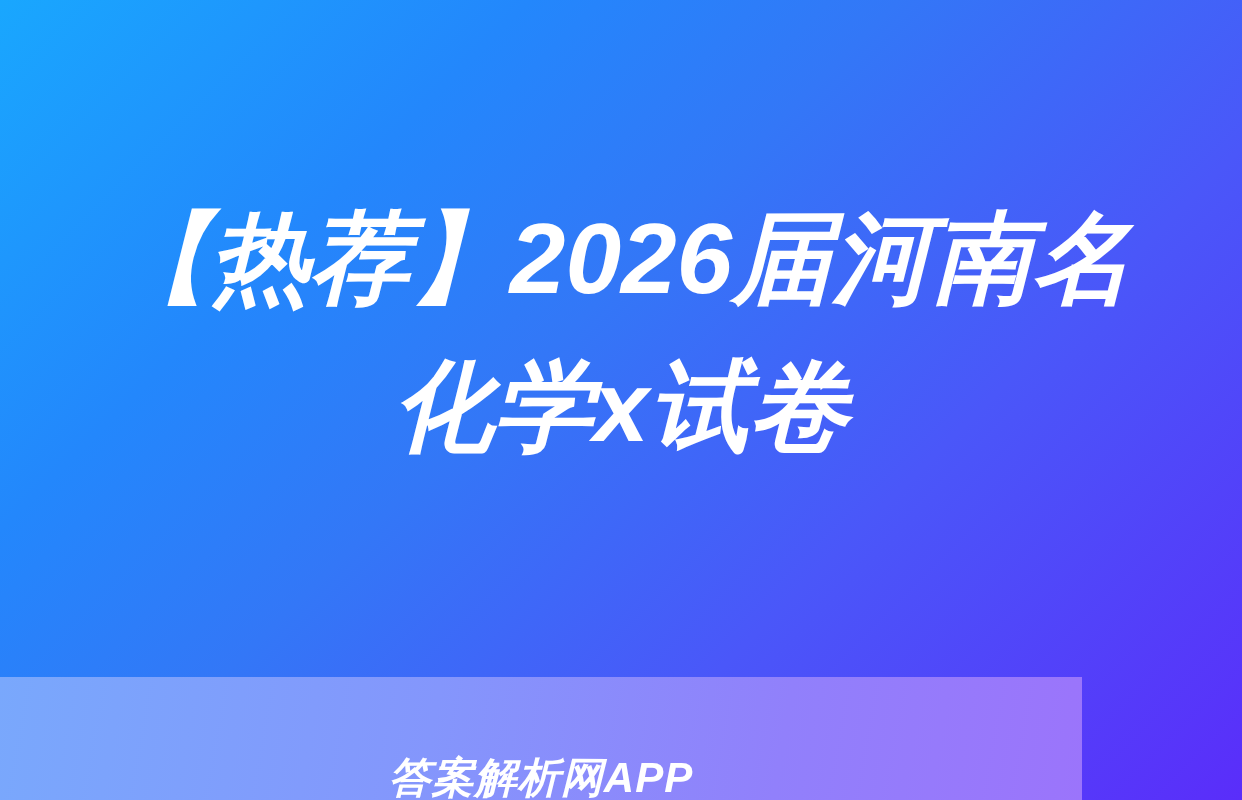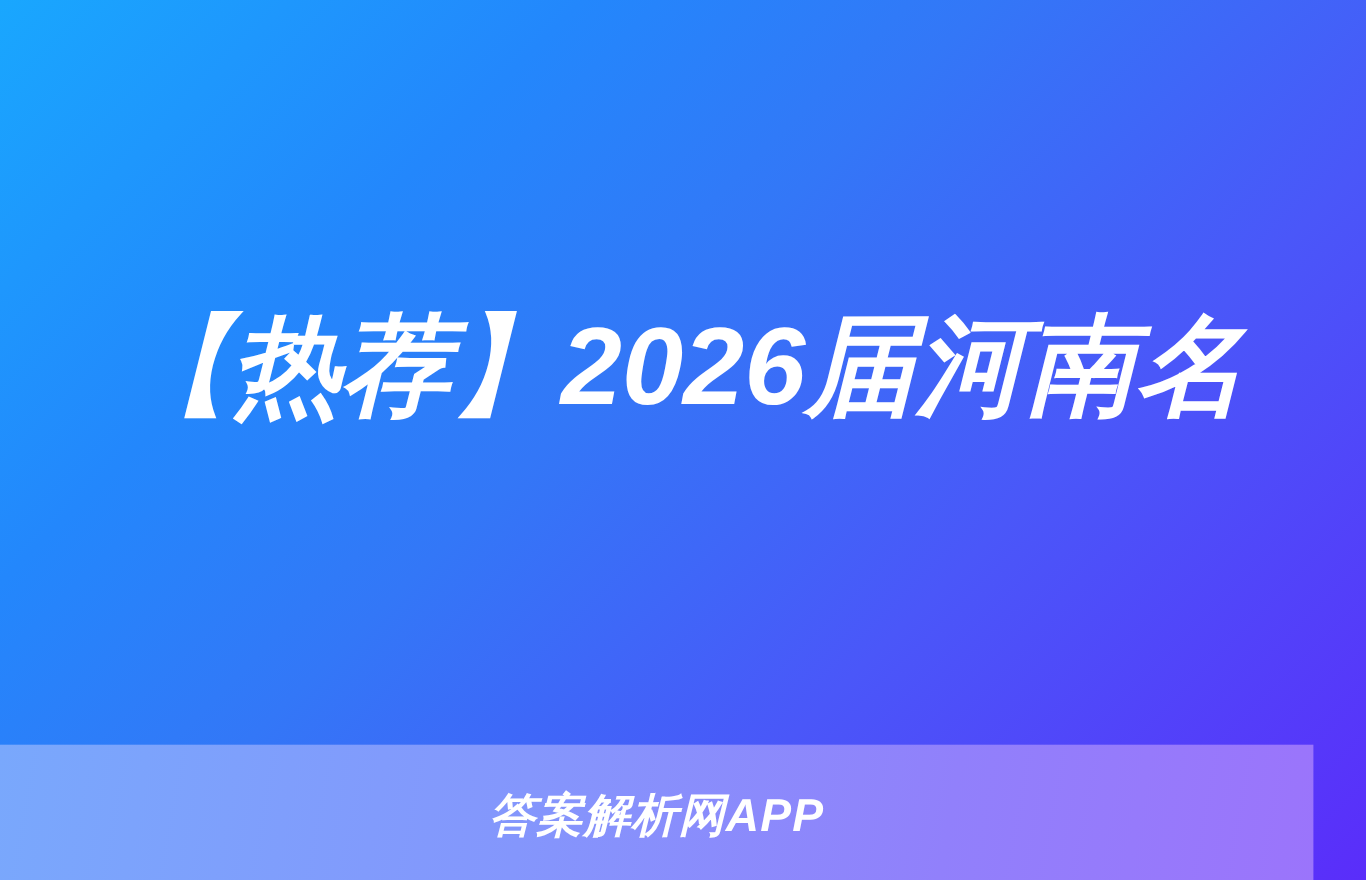--- a/index.html
+++ b/index.html
@@ -52,24 +52,24 @@
     letter-spacing: 0px;
     white-space: nowrap;
     text-rendering: geometricPrecision;
   }
 
   
   .footer-band {
     position: absolute;
     left: 0;
     top: 677px;
-    width: 1194px;
+    width: 1082px;
     height: 123px;
     display: flex;
-    align-items: center;
+    align-items: flex-end;
     justify-content: center;
     background: linear-gradient(100deg,
                 #79A8FC 0%,
                 #8496FC 40%,
                 #9180FB 72%,
                 #9B74FB 100%);
   }
 
   .footer-text {
     color: #ffffff;
@@ -82,19 +82,20 @@
     transform: translateY(2px);
   }
 </style>
 </head>
 <body>
 
 <div class="poster">
 
   <div class="title-block">
     <span class="title-line">【热荐】2026届河南名</span>
+    <span class="title-line">化学x试卷</span>
   </div>
 
   <div class="footer-band">
     <span class="footer-text">答案解析网APP</span>
   </div>
 
 </div>
 
 </body></html>

